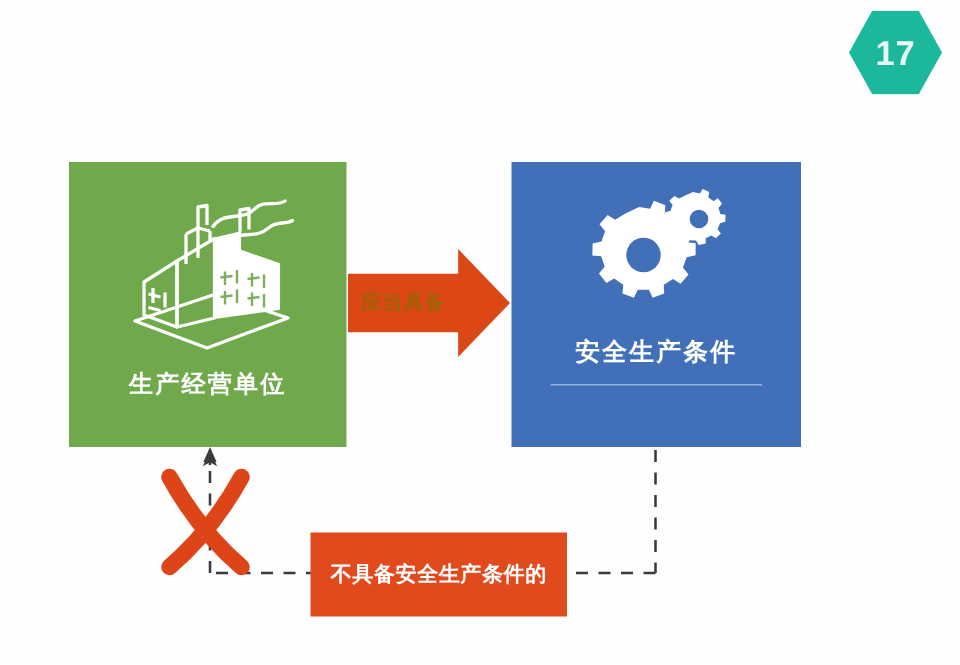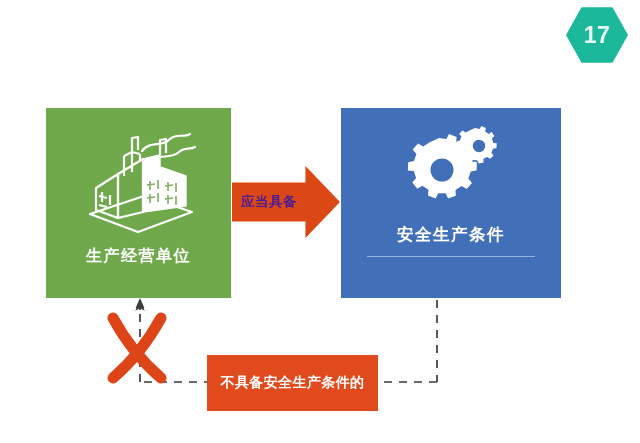--- a/index.html
+++ b/index.html
@@ -54,21 +54,21 @@
     left: 46px;
     top: 108px;
     width: 185px;
     height: 190px;
     background: #6fa94b;
   }
   .panel-blue {
     position: absolute;
     left: 341px;
     top: 108px;
-    width: 220px;
+    width: 193px;
     height: 190px;
     background: #4270b8;
   }
 
   .panel-icon {
     position: absolute;
     left: 0;
     right: 0;
     display: flex;
     justify-content: center;
@@ -127,21 +127,21 @@
   }
   .arrow-label {
     position: absolute;
     left: 0;
     top: 0;
     width: 74px;
     height: 72px;
     display: flex;
     align-items: center;
     justify-content: center;
-    color: #4c1d95;
+    color: #a16207;
     font-size: 13.5px;
     font-weight: bold;
     letter-spacing: 0.5px;
   }
 
   
   .dash-svg {
     position: absolute;
     left: 0;
     top: 0;

